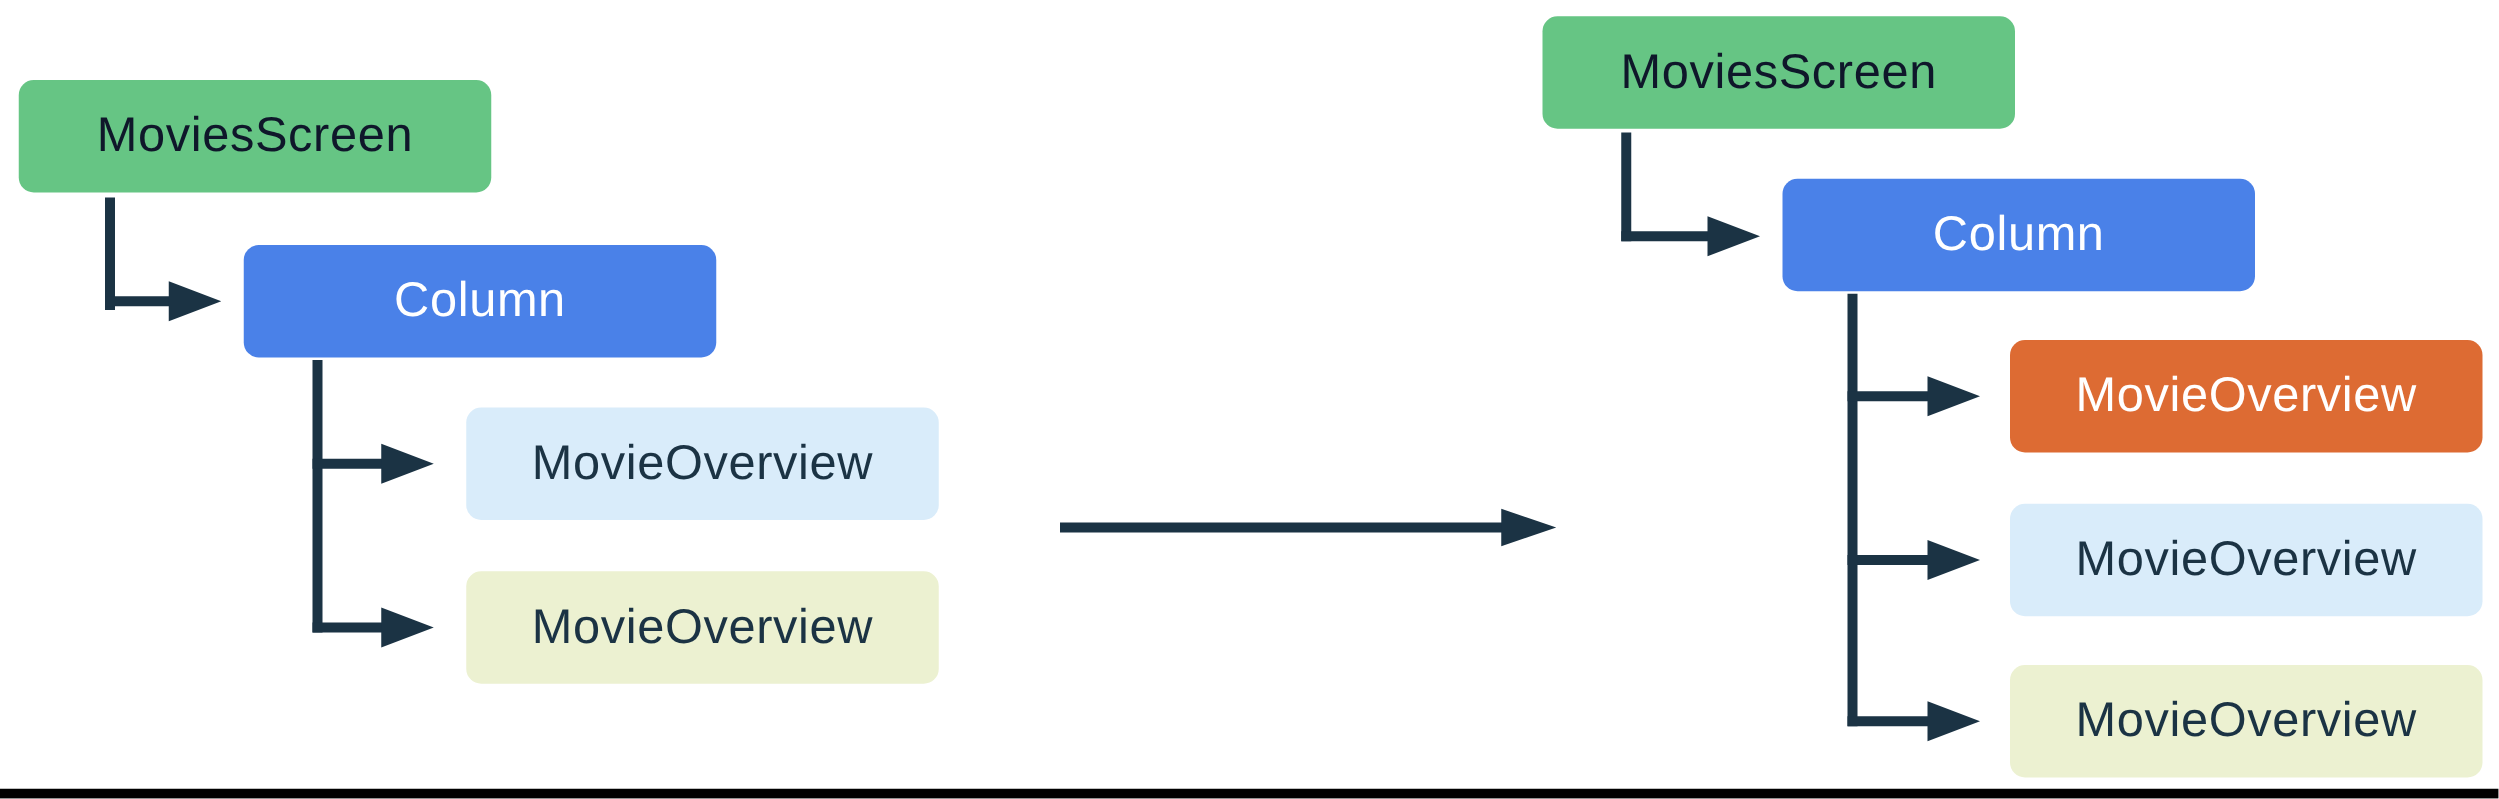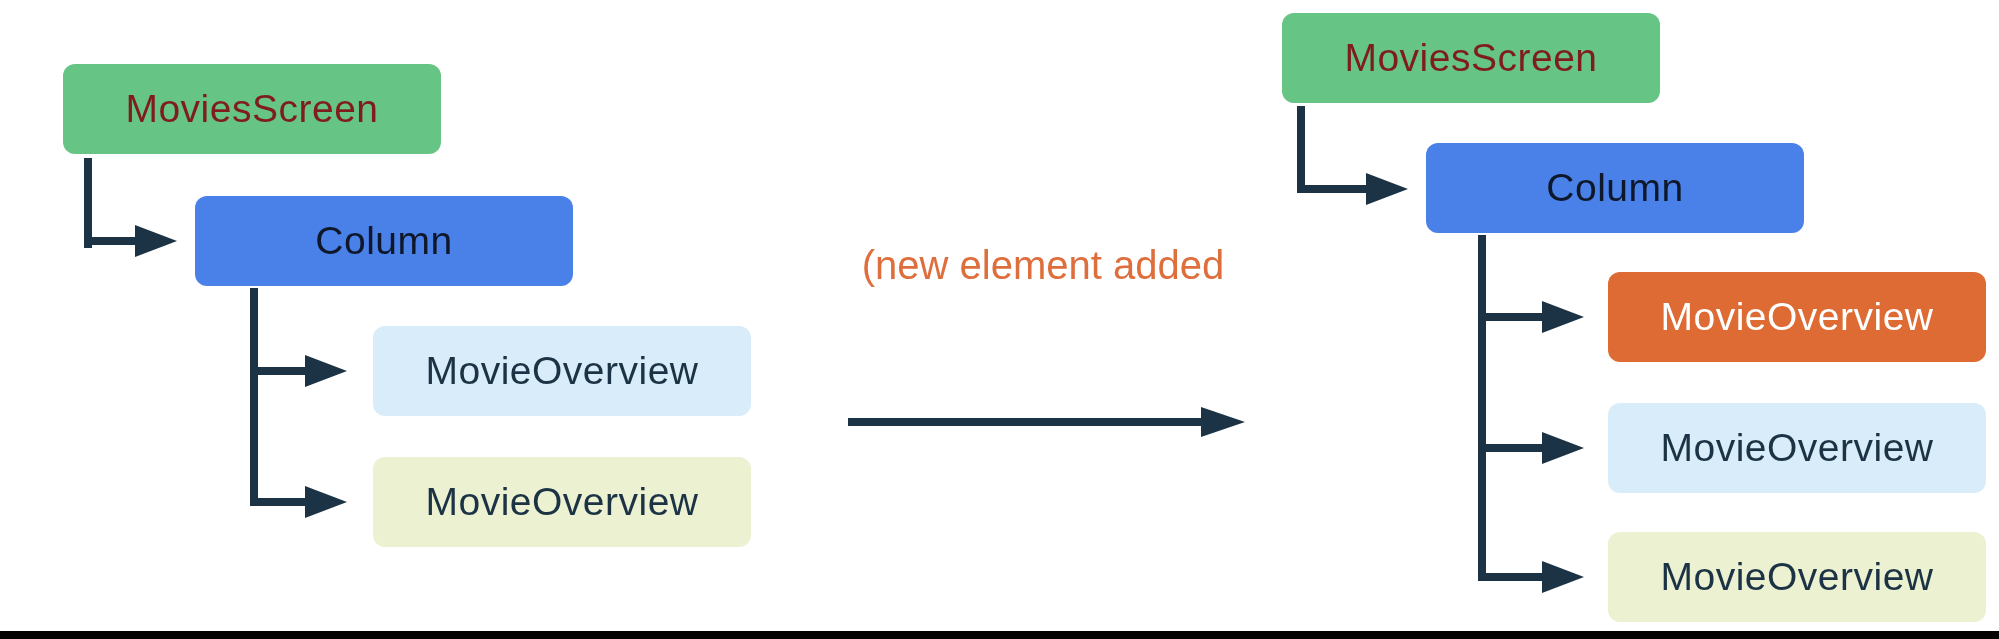--- a/index.html
+++ b/index.html
@@ -22,22 +22,22 @@
     height: 90px;
     border-radius: 12px;
     display: flex;
     align-items: center;
     justify-content: center;
     font-size: 39px;
     font-weight: 500;
     letter-spacing: 0.5px;
     white-space: nowrap;
   }
-  .node.green  { background: var(--green,  #66C584); color: #7f1d1d; margin-left: 48px; }
-  .node.blue   { background: var(--blue,   #4A81E8); color: #0f172a; text-align: center; }
+  .node.green  { background: var(--green,  #66C584); color: #0f172a; }
+  .node.blue   { background: var(--blue,   #4A81E8); color: #ffffff; text-align: center; }
   .node.orange { background: var(--orange, #DD6B33); color: #ffffff; }
   .node.lightblue { background: var(--light-blue, #D9ECFA); color: var(--navy, #1B3344); }
   .node.cream  { background: var(--cream,  #ECF1D1); color: var(--navy, #1B3344); }
 
   
   .v-line {
     position: absolute;
     width: 8px;
     background: var(--navy, #1B3344);
   }
@@ -100,21 +100,20 @@
   <div class="v-line" style="left:250px; top:288px; height:218px;"></div>
   <div class="h-line" style="left:250px; top:367px; width:56px;"></div>
   <div class="head" style="left:305px; top:355px;"></div>
   <div class="h-line" style="left:250px; top:498px; width:56px;"></div>
   <div class="head" style="left:305px; top:486px;"></div>
 
   <div class="node lightblue" style="left:373px; top:326px;">MovieOverview</div>
   <div class="node cream" style="left:373px; top:457px;">MovieOverview</div>
 
   <div class="annotation">
-    <div>(new element added</div>
   </div>
   <div class="h-line" style="left:848px; top:418px; width:357px;"></div>
   <div class="head big" style="left:1201px; top:407px;"></div>
 
   <div class="node green" style="left:1234px; top:13px;">MoviesScreen</div>
 
   <div class="v-line" style="left:1297px; top:106px; height:87px;"></div>
   <div class="h-line" style="left:1297px; top:185px; width:70px;"></div>
   <div class="head" style="left:1366px; top:173px;"></div>
 

